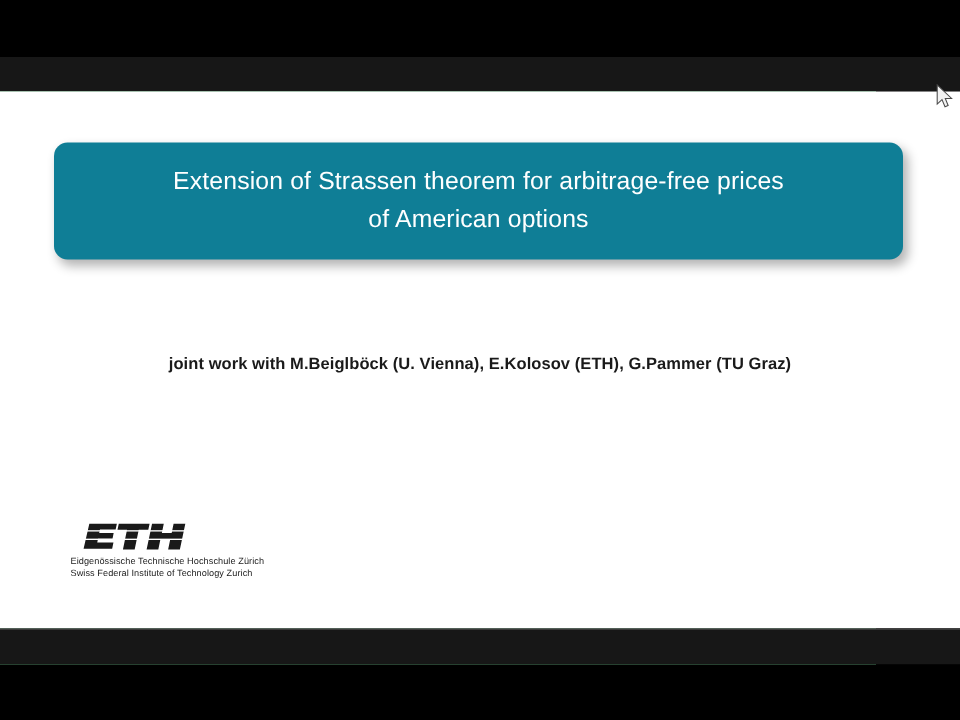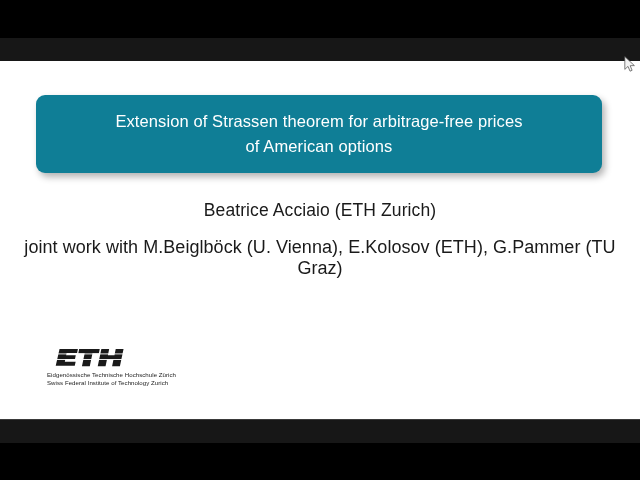--- a/index.html
+++ b/index.html
@@ -94,22 +94,23 @@
     text-align: center;
     color: #1a1a1a;
   }
   #author-line {
     top: 139px;
     font-size: 17.5px;
     letter-spacing: 0.1px;
   }
   #joint-line {
     top: 176px;
-    font-size: 18px;
+    font-size: 11px;
     letter-spacing: 0.05px;
+    font-weight: bold;
   }
   #event-block {
     top: 229px;
     font-size: 15.2px;
     line-height: 21px;
     white-space: pre-line;
     letter-spacing: 0.05px;
   }
 
   
@@ -151,21 +152,20 @@
   <div class="bar-black-top"></div>
   <div class="bar-gray-top"></div>
 
   <div id="slide">
 
     <div id="title-banner">
       <div id="title-text">Extension of Strassen theorem for arbitrage-free prices
 of American options</div>
     </div>
 
-    <div class="center-text" id="author-line">Beatrice Acciaio (ETH Zurich)</div>
 
     <div class="center-text" id="joint-line">joint work with M.Beiglböck (U. Vienna), E.Kolosov (ETH), G.Pammer (TU Graz)</div>
 
 
     <div id="eth-logo">
       <svg id="eth-wordmark" viewBox="0 0 84 22" width="84" height="20" xmlns="http://www.w3.org/2000/svg">
         <g fill="#1a1a1a">
 
           <path d="M9.6 1.2h20.2l-0.9 4.3H17.4l-0.55 2.6h10.6l-0.85 4.1H16.0l-0.6 2.9h11.9l-0.95 4.5H5.4z"></path>
 

